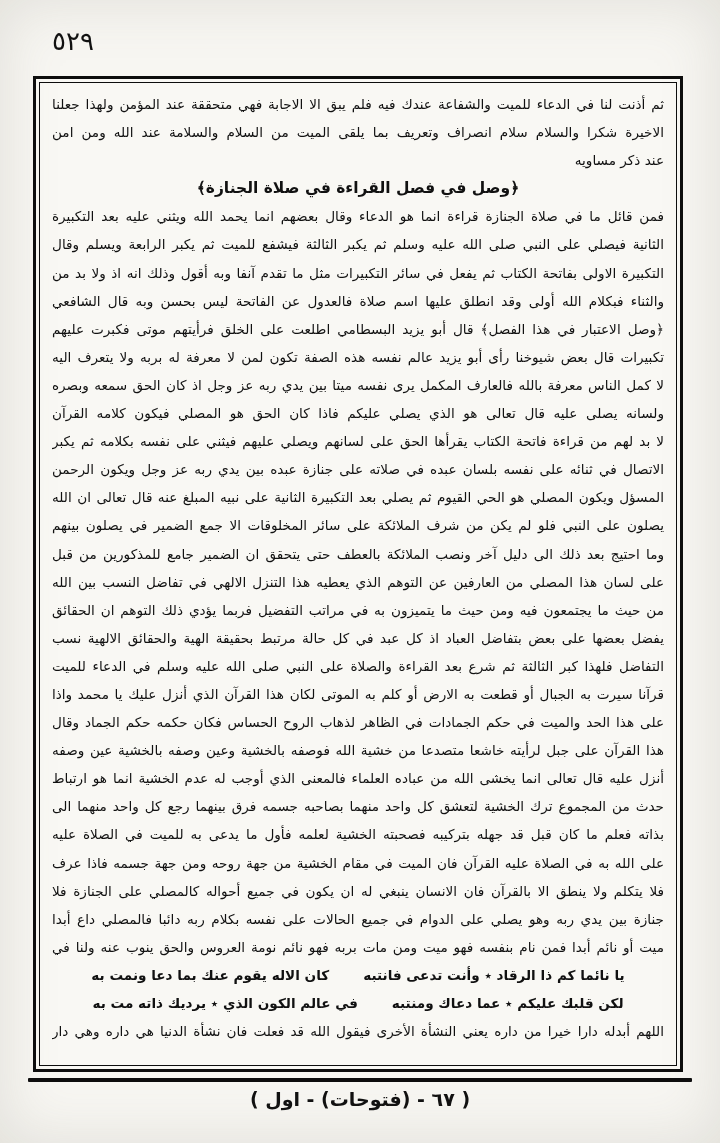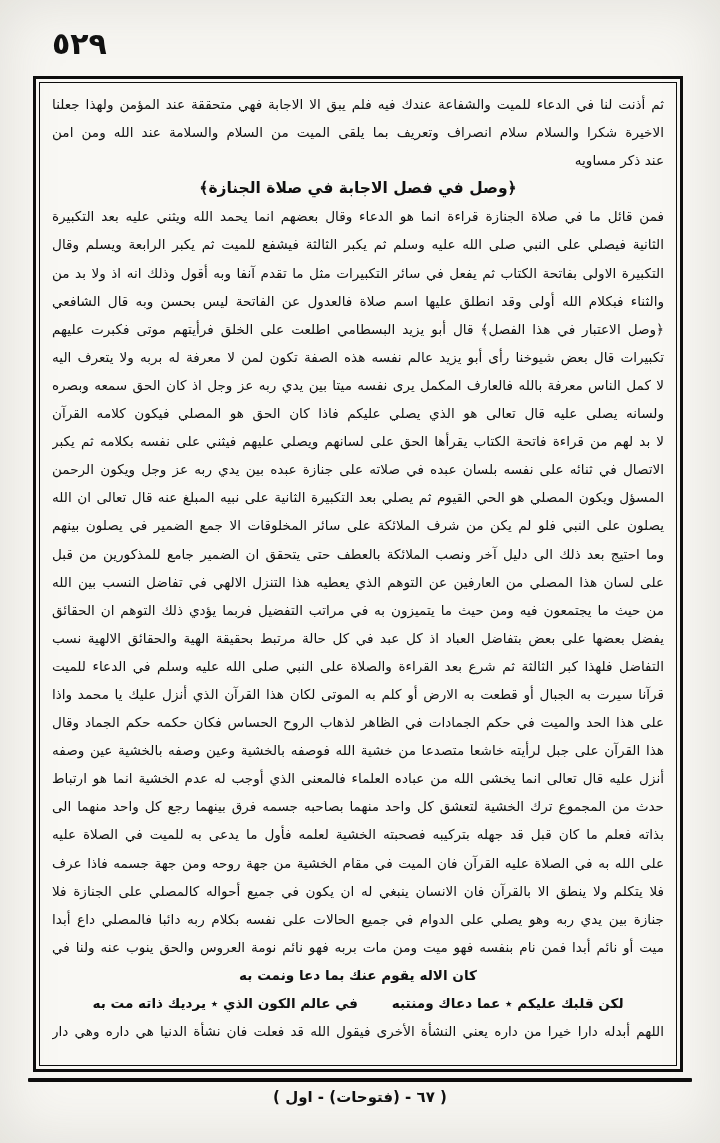--- a/index.html
+++ b/index.html
@@ -20,22 +20,22 @@
     content: "";
     position: absolute;
     inset: 0;
     pointer-events: none;
     box-shadow: inset 0 0 60px rgba(120,115,100,0.18);
   }
   .page-number {
     position: absolute;
     top: 26px;
     left: 52px;
-    font-size: 30px;
-    font-weight: bold;
+    font-size: 26px;
+    font-weight: normal;
     letter-spacing: 1px;
     direction: rtl;
   }
   .frame-outer {
     position: absolute;
     top: 76px;
     left: 33px;
     width: 650px;
     height: 996px;
     border: 3px solid #0d0d0d;
@@ -59,21 +59,21 @@
     height: 4px;
     background: #0d0d0d;
     border-radius: 1px;
   }
   .signature-line {
     position: absolute;
     top: 1088px;
     left: 0;
     width: 100%;
     text-align: center;
-    font-size: 15px;
+    font-size: 19px;
     font-weight: bold;
     direction: rtl;
   }
   .text-body {
     direction: rtl;
     font-size: 13.6px;
     font-weight: 500;
   }
   .bline {
     height: 28.1px;
@@ -112,21 +112,21 @@
 <body>
 
 <div class="page-number">٥٢٩</div>
 
 <div class="frame-outer">
   <div class="frame-inner">
     <div class="text-body">
         <div class="bline justify">ثم أذنت لنا في الدعاء للميت والشفاعة عندك فيه فلم يبق الا الاجابة فهي متحققة عند المؤمن ولهذا جعلنا التكبيرة</div>
         <div class="bline justify">الاخيرة شكرا والسلام سلام انصراف وتعريف بما يلقى الميت من السلام والسلامة عند الله ومن امن الرحمة والكف</div>
         <div class="bline end">عند ذكر مساويه</div>
-        <div class="bline heading">﴿وصل في فصل الاجابة في صلاة الجنازة﴾</div>
+        <div class="bline heading">﴿وصل في فصل القراءة في صلاة الجنازة﴾</div>
         <div class="bline justify">فمن قائل ما في صلاة الجنازة قراءة انما هو الدعاء وقال بعضهم انما يحمد الله ويثني عليه بعد التكبيرة الاولى ثم يكبر</div>
         <div class="bline justify">الثانية فيصلي على النبي صلى الله عليه وسلم ثم يكبر الثالثة فيشفع للميت ثم يكبر الرابعة ويسلم وقال آخر يقرأ بعد</div>
         <div class="bline justify">التكبيرة الاولى بفاتحة الكتاب ثم يفعل في سائر التكبيرات مثل ما تقدم آنفا وبه أقول وذلك انه اذ ولا بد من التحميد</div>
         <div class="bline justify">والثناء فبكلام الله أولى وقد انطلق عليها اسم صلاة فالعدول عن الفاتحة ليس بحسن وبه قال الشافعي وأحمد وداود</div>
         <div class="bline justify">﴿وصل الاعتبار في هذا الفصل﴾ قال أبو يزيد البسطامي اطلعت على الخلق فرأيتهم موتى فكبرت عليهم أربع</div>
         <div class="bline justify">تكبيرات قال بعض شيوخنا رأى أبو يزيد عالم نفسه هذه الصفة تكون لمن لا معرفة له بربه ولا يتعرف اليه وتكون</div>
         <div class="bline justify">لا كمل الناس معرفة بالله فالعارف المكمل يرى نفسه ميتا بين يدي ربه عز وجل اذ كان الحق سمعه وبصره ويده</div>
         <div class="bline justify">ولسانه يصلى عليه قال تعالى هو الذي يصلي عليكم فاذا كان الحق هو المصلي فيكون كلامه القرآن والعارفون</div>
         <div class="bline justify">لا بد لهم من قراءة فاتحة الكتاب يقرأها الحق على لسانهم ويصلي عليهم فيثني على نفسه بكلامه ثم يكبر نفسه عن هذا</div>
         <div class="bline justify">الاتصال في ثنائه على نفسه بلسان عبده في صلاته على جنازة عبده بين يدي ربه عز وجل ويكون الرحمن في قبلته وهو</div>
@@ -141,20 +141,21 @@
         <div class="bline justify">على هذا الحد والميت في حكم الجمادات في الظاهر لذهاب الروح الحساس فكان حكمه حكم الجماد وقال تعالى لو أنزلنا</div>
         <div class="bline justify">هذا القرآن على جبل لرأيته خاشعا متصدعا من خشية الله فوصفه بالخشية وعين وصفه بالخشية عين وصفه بالعلم بما</div>
         <div class="bline justify">أنزل عليه قال تعالى انما يخشى الله من عباده العلماء فالمعنى الذي أوجب له عدم الخشية انما هو ارتباط الروح بالجسد</div>
         <div class="bline justify">حدث من المجموع ترك الخشية لتعشق كل واحد منهما بصاحبه جسمه فرق بينهما رجع كل واحد منهما الى ربه</div>
         <div class="bline justify">بذاته فعلم ما كان قبل قد جهله بتركيبه فصحبته الخشية لعلمه فأول ما يدعى به للميت في الصلاة عليه ويثني</div>
         <div class="bline justify">على الله به في الصلاة عليه القرآن فان الميت في مقام الخشية من جهة روحه ومن جهة جسمه فاذا عرف العارف</div>
         <div class="bline justify">فلا يتكلم ولا ينطق الا بالقرآن فان الانسان ينبغي له ان يكون في جميع أحواله كالمصلي على الجنازة فلا يزال يشهد ذاته</div>
         <div class="bline justify">جنازة بين يدي ربه وهو يصلي على الدوام في جميع الحالات على نفسه بكلام ربه دائبا فالمصلي داع أبدا والمصلى عليه</div>
         <div class="bline justify">ميت أو نائم أبدا فمن نام بنفسه فهو ميت ومن مات بربه فهو نائم نومة العروس والحق ينوب عنه ولنا في هذا المعنى</div>
         <div class="bline verse">
+          <span>يا نائما كم ذا الرقاد ٭ وأنت تدعى فانتبه</span>
           <span>كان الاله يقوم عنك بما دعا ونمت به</span>
         </div>
         <div class="bline verse">
           <span>لكن قلبك عليكم ٭ عما دعاك ومنتبه</span>
           <span>في عالم الكون الذي ٭ يرديك ذاته مت به</span>
         </div>
         <div class="bline justify">اللهم أبدله دارا خيرا من داره يعني النشأة الأخرى فيقول الله قد فعلت فان نشأة الدنيا هي داره وهي دار منتنة كثيرة</div>
       </div>
   </div>
 </div>

